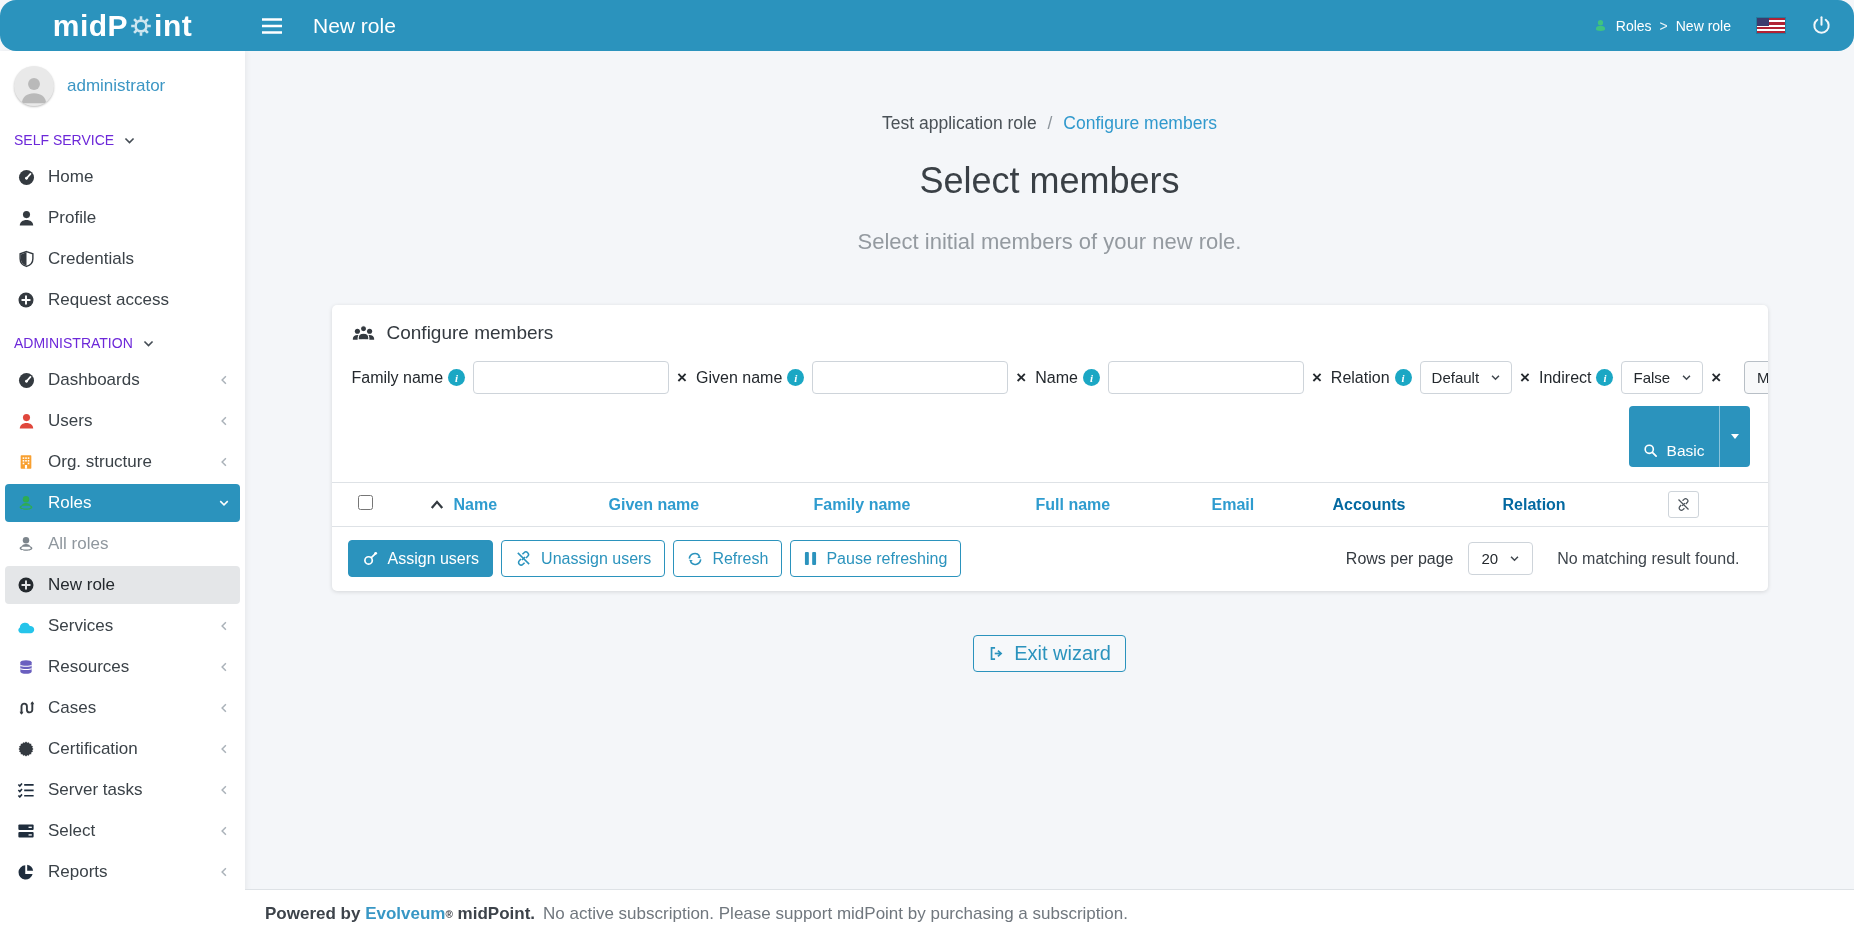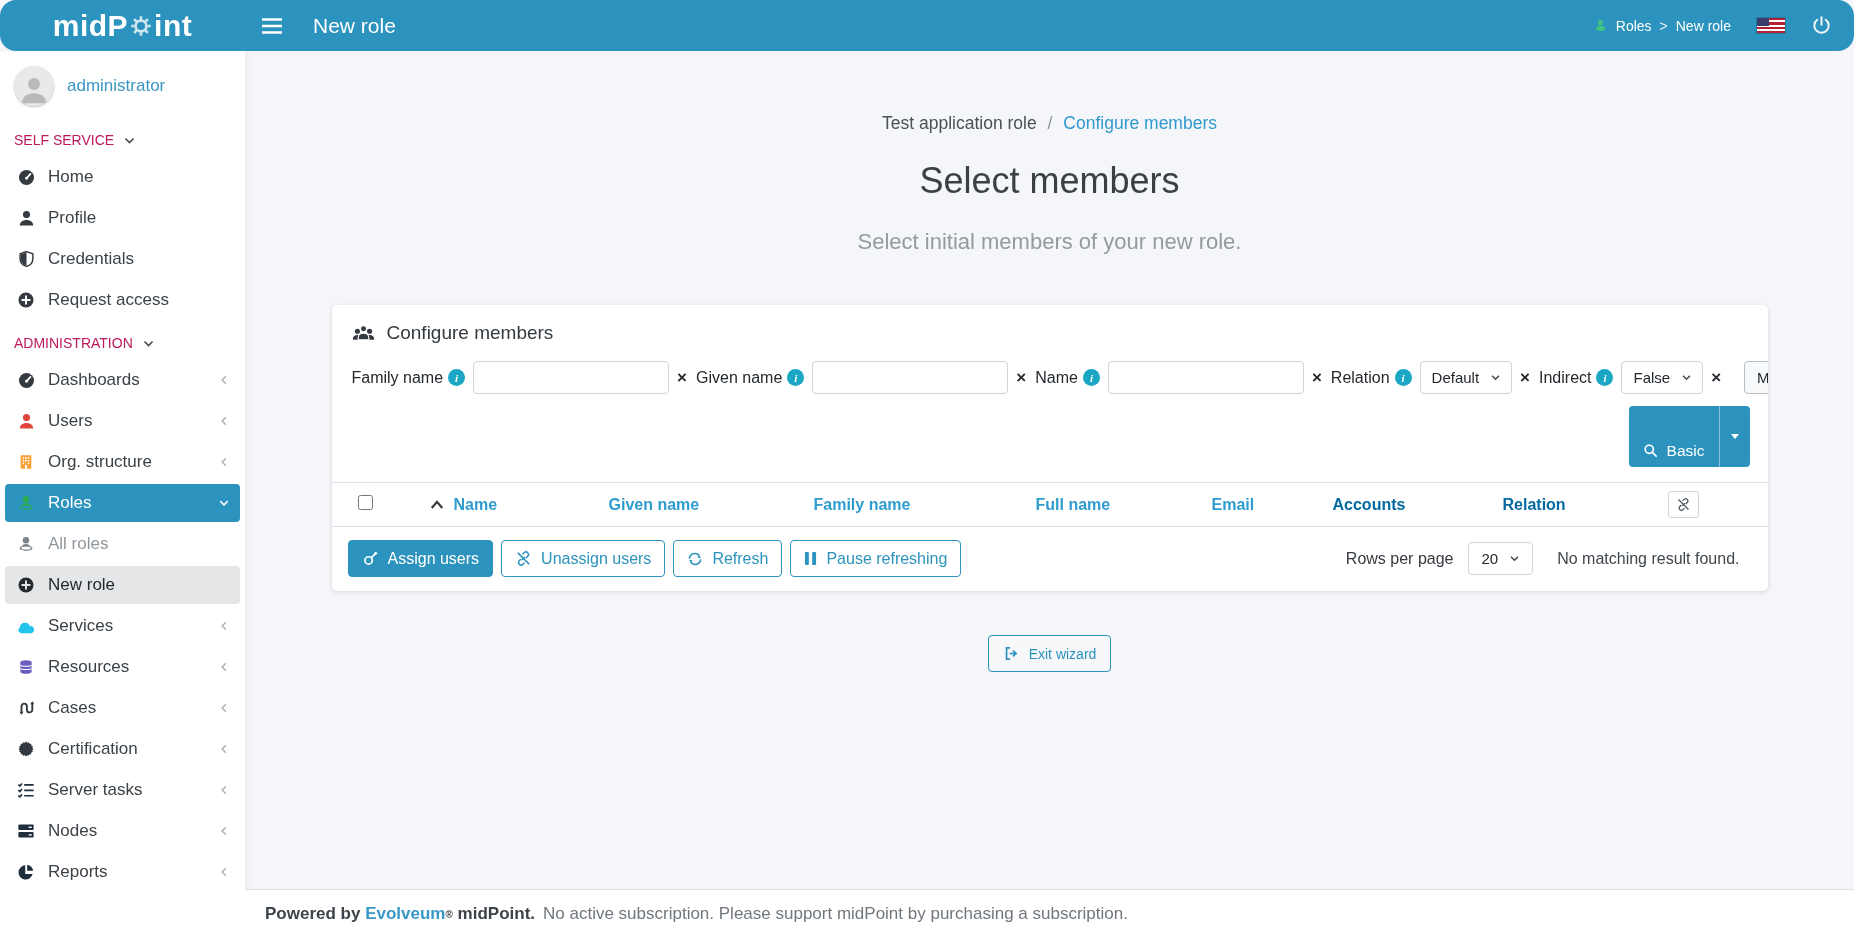--- a/index.html
+++ b/index.html
@@ -20,21 +20,21 @@
   .top-sep { opacity:.9; }
   .flag { position:relative; width:28px; height:15px; background:repeating-linear-gradient(#b22234 0 2.2px, #fff 2.2px 4.4px); box-shadow:0 0 0 1px rgba(0,0,0,.15); cursor:pointer; }
   .flag::after { content:""; position:absolute; left:0; top:0; width:12px; height:8px; background:#3c3b6e; }
   .power { cursor:pointer; display:flex; align-items:center; }
 
   
   .sidebar { position:fixed; top:51px; left:0; bottom:0; width:245px; background:#fff; box-shadow:2px 0 5px rgba(0,0,0,.05); z-index:10; overflow:hidden; }
   .user-panel { display:flex; align-items:center; gap:13px; padding:15px 12px 13px 14px; }
   .avatar { width:40px; height:40px; border-radius:50%; background:#e9e9e9; overflow:hidden; display:flex; align-items:flex-end; justify-content:center; box-shadow:0 1px 2px rgba(0,0,0,.25); }
   .username { color:#3c96c4; font-size:17px; text-decoration:none; cursor:pointer;text-align:center; }
-  .nav-label { display:flex; align-items:center; gap:9px; padding:13px 15px 7px 14px; font-size:14px; color:#be185d; cursor:pointer; }
+  .nav-label { display:flex; align-items:center; gap:9px; padding:13px 15px 7px 14px; font-size:14px; color:#6d28d9; cursor:pointer; }
   .nav-item { display:flex; align-items:center; gap:11px; margin:3px 5px; padding:9px 10px 9px 10px; border-radius:4px; font-size:17px; color:#3b4248; cursor:pointer; }
   .nav-item .nav-ico { width:22px; display:flex; justify-content:center; }
   .nav-item .chev { margin-left:auto; color:#aab2b9; display:flex; }
   .nav-item.active { background:#2b93bd; color:#fff; }
   .nav-item.active .chev { color:#fff; }
   .nav-item.selected { background:#e4e6e8; color:#24292e; }
   .nav-item.muted { color:#8f979e; }
 
   
   .main { position:fixed; left:245px; top:51px; right:0; bottom:49px; background:#f4f6f9; overflow:hidden; }
@@ -71,21 +71,21 @@
   input[type="checkbox"] { width:15px; height:15px; cursor:pointer; }
 
   .actions-row { display:flex; align-items:center; padding:13px 16px 14px; }
   .btn { height:37px; display:inline-flex; align-items:center; gap:9px; padding:5px 13px; border-radius:4px; border:1px solid #2b93bd; background:#fff; color:#2b93bd; font-size:16px; cursor:pointer; margin-right:8px; font-family:inherit; }
   .btn.primary { background:#2b93bd; color:#fff; }
   .actions-right { margin-left:auto; display:flex; align-items:center; gap:15px; padding-right:12px; }
   .rows-label { font-size:16px; color:#343a40; }
   .result-msg { font-size:16px; color:#3f464d; margin-left:9px; }
 
   .exit-row { display:flex; justify-content:center; margin-top:44px; }
-  .exit-btn { height:37px; display:inline-flex; align-items:center; gap:9px; padding:0 14px; border-radius:4px; border:1px solid #2b93bd; background:#f6f8fa; color:#2b93bd; font-size:14px; cursor:pointer; font-family:inherit; }
+  .exit-btn { height:37px; display:inline-flex; align-items:center; gap:9px; padding:0 14px; border-radius:4px; border:1px solid #2b93bd; background:#f6f8fa; color:#2b93bd; font-size:20px; cursor:pointer; font-family:inherit; }
 
   
   .footer { position:fixed; left:245px; right:0; bottom:0; height:49px; background:#fff; border-top:1px solid #dee2e6; display:flex; align-items:center; padding-left:20px; font-size:17px; color:#70777e; z-index:15; }
   .footer b { color:#3d434a; }
   .footer a { color:#3897c5; font-weight:bold; text-decoration:none; cursor:pointer; }
   .footer sup { font-size:10px; color:#3d434a; font-weight:bold; }
   .f-msg { margin-left:8px; }
 </style>
 </head>
 <body>
@@ -398,21 +398,21 @@
           <g fill="#1f2d3d">
             <rect x="1.5" y="2" width="21" height="7.5" rx="1.4"></rect>
             <rect x="1.5" y="12.5" width="21" height="7.5" rx="1.4"></rect>
           </g>
           <g fill="#fff">
             <rect x="15.5" y="5" width="4.5" height="1.8"></rect>
             <rect x="15.5" y="15.5" width="4.5" height="1.8"></rect>
           </g>
         </svg>
     </span>
-    <span>Nodes</span>
+    <span>Select</span>
     <span class="chev">
         <svg width="12" height="12" viewBox="0 0 16 16">
           <path d="M10.5 3L5.5 8l5 5" fill="none" stroke="currentColor" stroke-width="2"></path>
         </svg>
       </span>
   </div>
 
   <div class="nav-item">
     <span class="nav-ico">
       <svg width="18" height="18" viewBox="0 0 24 24">

